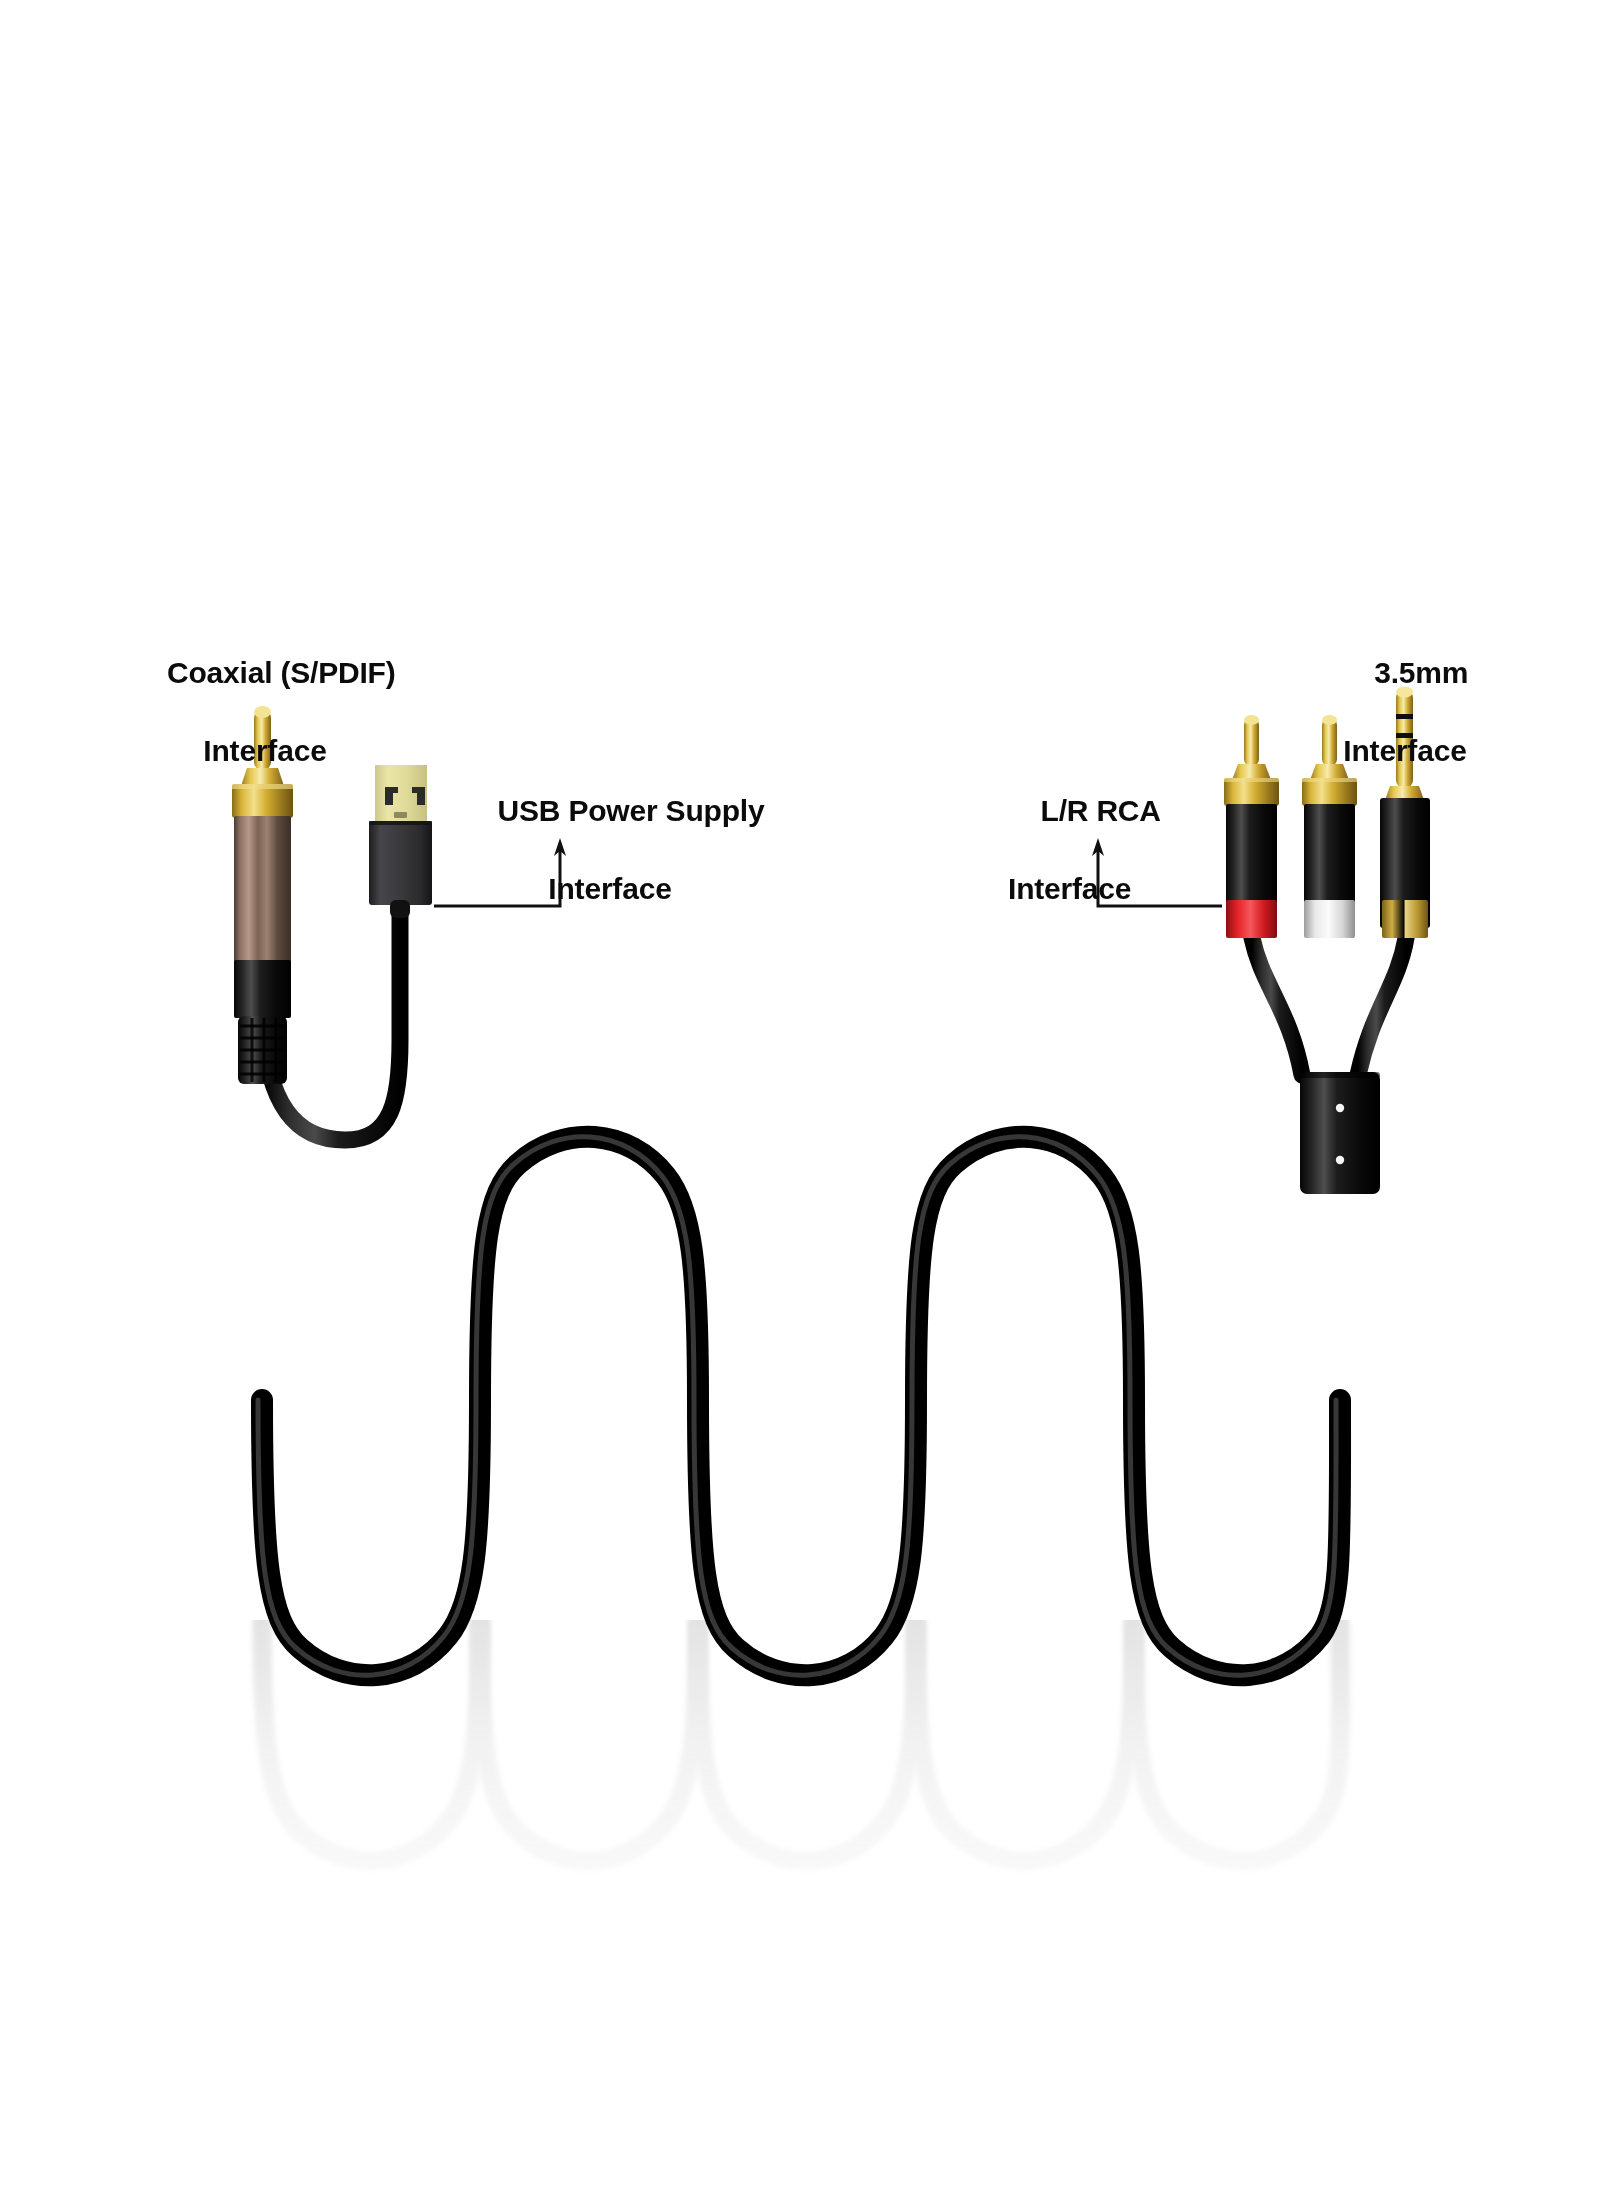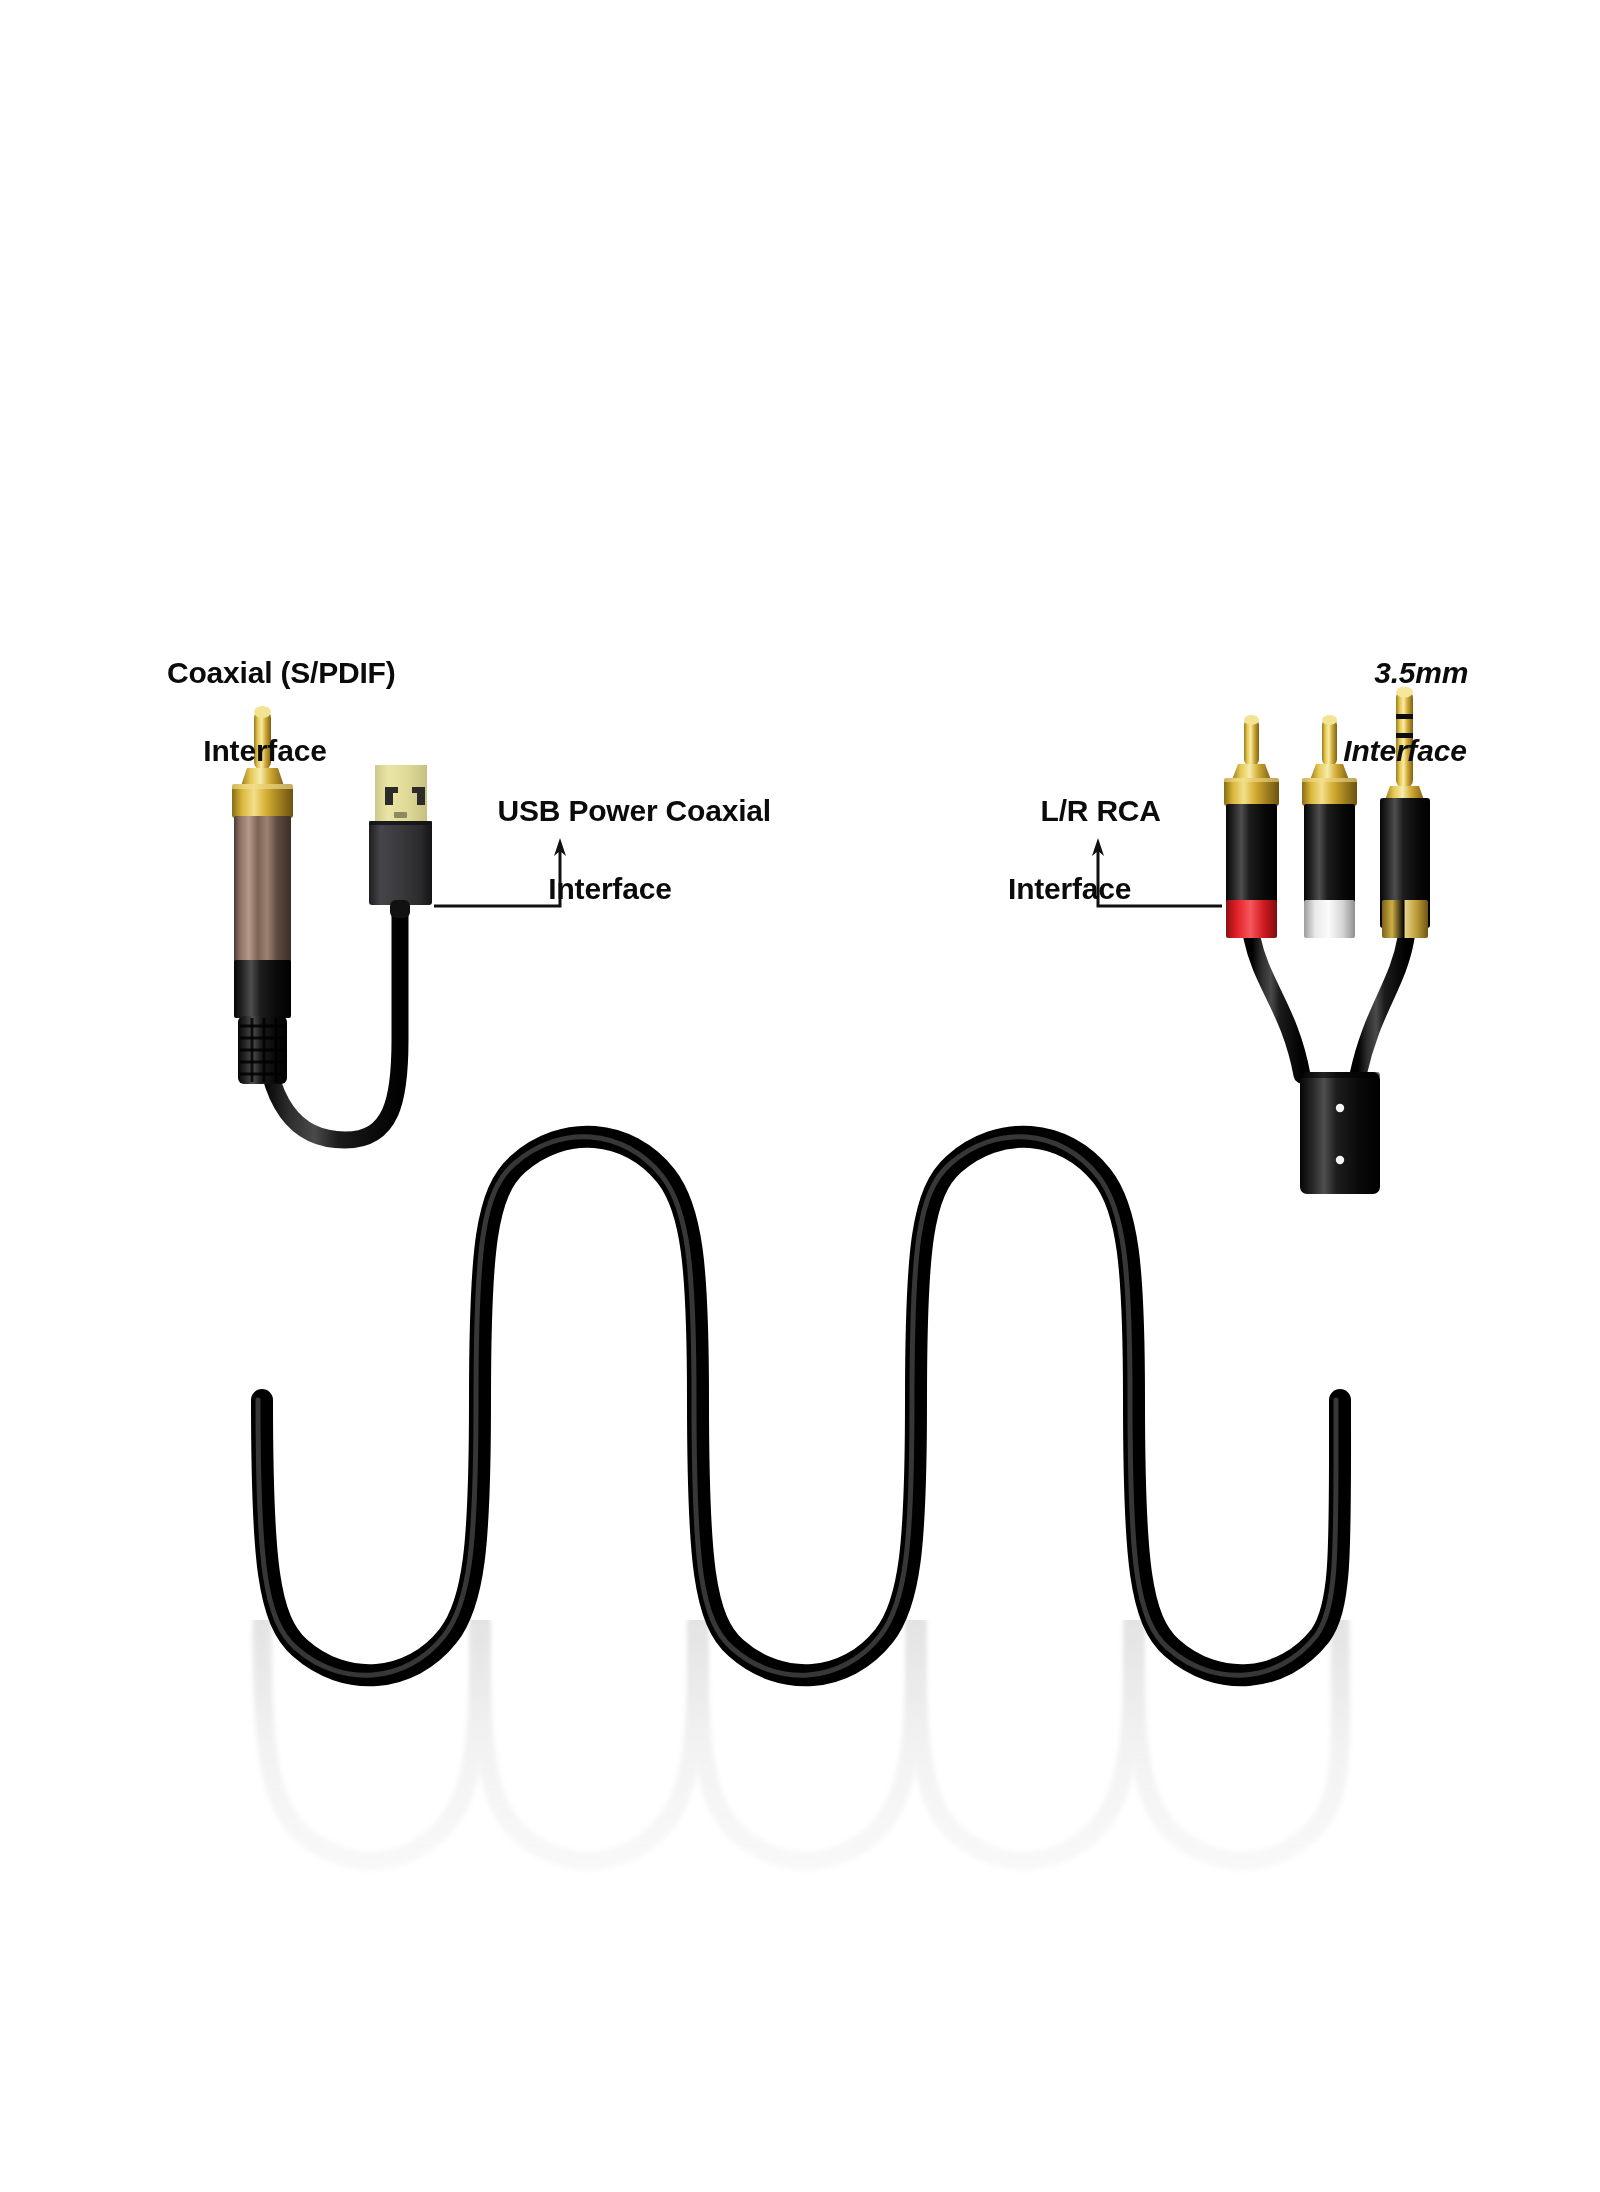--- a/index.html
+++ b/index.html
@@ -67,21 +67,20 @@
     left: 1008px;
     top: 752px;
     width: 200px;
     text-align: left;
   }
   #label-35mm {
     left: 1320px;
     top: 614px;
     width: 170px;
     text-align: center;
-    font-style: italic;
   }
 
   
   #artwork {
     position: absolute;
     left: 0;
     top: 0;
     width: 1600px;
     height: 2192px;
     z-index: 10;
@@ -366,21 +365,21 @@
       <circle cx="1340" cy="1160" r="4.2" fill="#f4f4f4"></circle>
     </g>
   </svg>
 
   <div class="label" id="label-coaxial">
     <span>Coaxial (S/PDIF)</span>
     <span class="l2">Interface</span>
   </div>
 
   <div class="label" id="label-usb">
-    <span>USB Power Coaxial</span>
+    <span>USB Power Supply</span>
     <span class="l2">Interface</span>
   </div>
 
   <div class="label" id="label-rca">
     <span>L/R RCA</span>
     <span class="l2">Interface</span>
   </div>
 
   <div class="label" id="label-35mm">
     <span>3.5mm</span>

